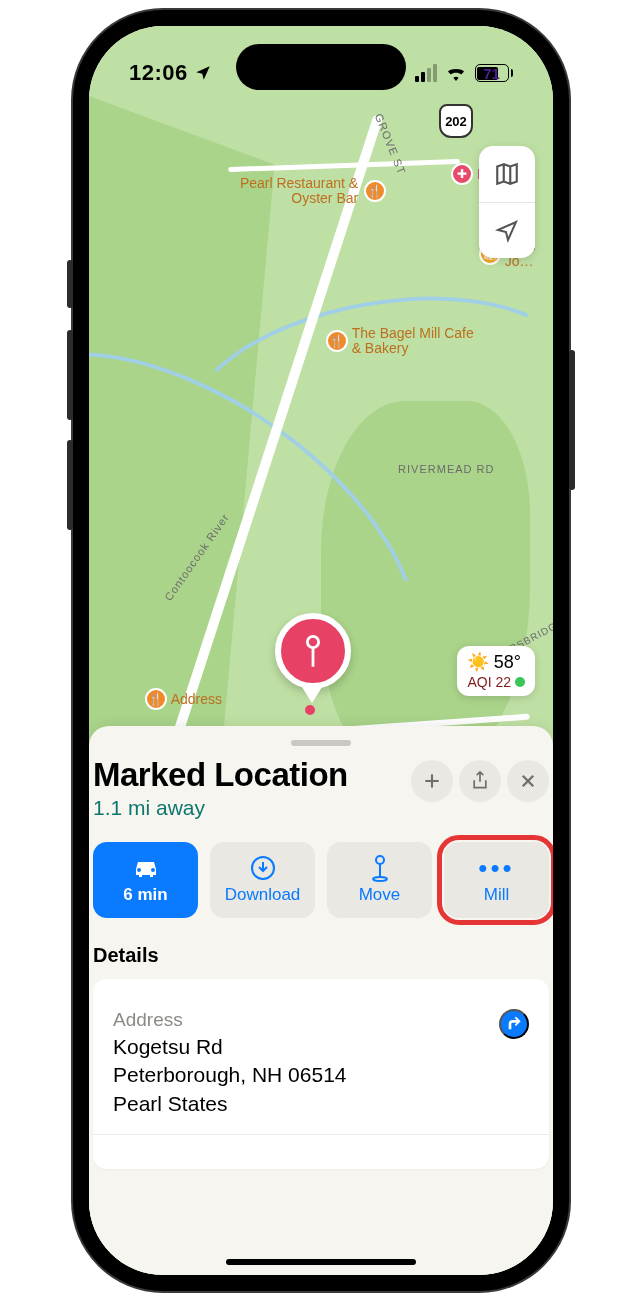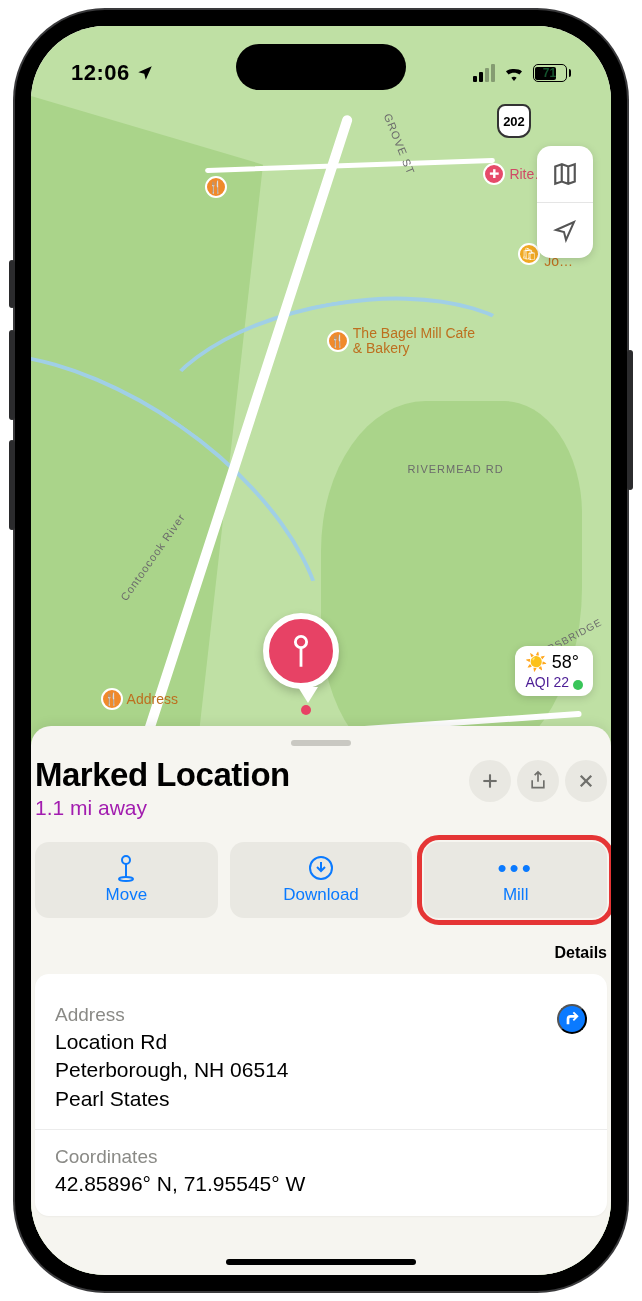--- a/index.html
+++ b/index.html
@@ -1,20 +1,20 @@
 <!DOCTYPE html>
 <html><head>
 <meta charset="utf-8">
 <style>
   * { margin: 0; padding: 0; box-sizing: border-box; font-family: -apple-system, BlinkMacSystemFont, "Segoe UI", Helvetica, Arial, sans-serif; }
   body { background: #fff; display: flex; justify-content: center; padding: 10px; }
 
   
   .phone {
-    width: 612px; height: 1281px;
+    width: 496px; height: 1281px;
     background: #000;
     border-radius: 90px;
     padding: 16px;
     position: relative;
     box-shadow: 0 0 0 2px #3a3a3c;
   }
   .side-btn { position: absolute; background: #2b2b2d; border-radius: 3px; }
   .side-btn.l1 { left: -6px; top: 250px; width: 6px; height: 48px; }
   .side-btn.l2 { left: -6px; top: 320px; width: 6px; height: 90px; }
   .side-btn.l3 { left: -6px; top: 430px; width: 6px; height: 90px; }
@@ -43,21 +43,21 @@
   .statusbar .time { font-size: 22px; letter-spacing: 0.5px; display: flex; align-items: center; gap: 6px; }
   .statusbar .right { display: flex; align-items: center; gap: 8px; }
   .signal { display: flex; gap: 2px; align-items: flex-end; }
   .signal span { width: 4px; background: #000; border-radius: 1px; }
   .signal span:nth-child(1){height:6px;} .signal span:nth-child(2){height:10px;}
   .signal span:nth-child(3){height:14px;opacity:.3;} .signal span:nth-child(4){height:18px;opacity:.3;}
   .battery { display:flex; align-items:center; gap:2px;}
   .battery-body{ width:34px;height:18px;border:1.5px solid #000;border-radius:5px; position:relative; padding:1.5px;}
   .battery-fill{ height:100%; background:#000;border-radius:2px;}
   .battery-cap{width:2.5px;height:8px;background:#000;border-radius:0 2px 2px 0;}
-  .battery-txt{position:absolute;inset:0;display:flex;align-items:center;justify-content:center;font-size:12px;font-weight:700;color:#14532d;mix-blend-mode:difference;}
+  .battery-txt{position:absolute;inset:0;display:flex;align-items:center;justify-content:center;font-size:15px;font-weight:700;color:#4c1d95;mix-blend-mode:difference;}
 
   
   .map {
     position: absolute; inset: 0;
     background:
       radial-gradient(circle at 10% 90%, #a6d5e8 0 6%, transparent 6.2%),
       radial-gradient(circle at 0% 78%, #a6d5e8 0 5%, transparent 5.2%),
       linear-gradient(#bfe0a4, #bfe0a4);
   }
   .park { position:absolute; background:#aad48a; }
@@ -103,55 +103,55 @@
   .map-ctrl button{ height:56px; border:none;background:none;display:flex;align-items:center;justify-content:center;color:#555;}
   .map-ctrl button + button{ border-top:1px solid #e5e5e5;}
 
   
   .weather {
     position:absolute; right:18px; top:620px;
     background:#fff; border-radius:12px; padding:6px 10px;
     box-shadow:0 2px 8px rgba(0,0,0,.15);
     font-size:18px; line-height:1.2; text-align:left;
   }
-  .weather .aqi{ font-size:14px; color:#4c1d95; display:flex;align-items:flex-end;gap:4px;}
+  .weather .aqi{ font-size:14px; color:#7f1d1d; display:flex;align-items:center;gap:4px;}
   .weather .aqidot{width:10px;height:10px;background:#39c559;border-radius:50%;}
 
   
   .shield{ position:absolute; right:80px; top:78px; width:34px;height:34px;background:#fff;border:2px solid #333;border-radius:8px 8px 12px 12px;display:flex;align-items:center;justify-content:center;font-size:13px;font-weight:600;}
 
   
   .sheet {
     position:absolute; left:0; right:0; bottom:0; top:700px;
     background:#f6f5f0; border-radius:20px 20px 0 0;
     box-shadow: 0 -2px 12px rgba(0,0,0,.08);
     padding: 14px 4px 0;
     display:flex; flex-direction:column;
   }
   .grabber{ width:60px;height:6px;background:#c9c8c2;border-radius:3px;margin:0 auto 10px;}
   .sheet-header{ display:flex; align-items:flex-start; justify-content:space-between;}
   .title-block h1{ font-size:33px; font-weight:700; letter-spacing:-0.5px;}
-  .title-block .sub{ font-size:21px; color:#a21caf; margin-top:2px;}
+  .title-block .sub{ font-size:21px; color:#0f766e; margin-top:2px;}
   .header-btns{ display:flex; gap:6px; margin-top:4px;}
   .circ-btn{ width:42px;height:42px;border-radius:50%;background:#e9e8e2;border:none;
     display:flex;align-items:center;justify-content:center;color:#6f6f6b;}
 
   .action-row{ display:flex; gap:12px; margin-top:22px;}
   .action-btn{
     flex:1; height:76px; border-radius:14px; border:none;
     background:#e9e8e2; color:#0a7aff;
     display:flex; flex-direction:column; align-items:center; justify-content:center; gap:4px;
     font-size:17px; font-weight:500;
   }
   .action-btn.primary{ background:#0a7aff; color:#fff; font-weight:600;}
   .action-btn .ico{ height:26px; display:flex;align-items:center;justify-content:center;}
   .more-highlight{ border:5px solid #e53535; border-radius:22px; padding:2px; margin:-7px; flex:1; display:flex;}
   .more-highlight .action-btn{ flex:1;}
 
-  .details-h{ font-size:16px; font-weight:700; margin-top:26px;text-align:right;}
+  .details-h{ font-size:20px; font-weight:700; margin-top:26px;}
   .card{
     margin-top:12px; background:#fff; border-radius:14px; padding:18px 20px;
     box-shadow: 0 1px 2px rgba(0,0,0,.04);
   }
   .card .label{ color:#8a8a86; font-size:19px; margin-bottom:2px;}
   .card .val{ font-size:21px; line-height:1.35;}
   .card-row{ display:flex; justify-content:space-between; align-items:flex-start;margin-top:12px;}
   .dir-dot{ width:30px;height:30px;border-radius:50%;background:#0a7aff;display:flex;align-items:center;justify-content:center;}
   .divider{ height:1px;background:#ececec;margin:16px -20px;}
 
@@ -207,20 +207,21 @@
 
       <div class="road-label rivermead">RIVERMEAD RD</div>
       <div class="road-label contoocook">Contoocook River</div>
       <div class="road-label grove">GROVE ST</div>
       <div class="road-label powers">POWERSBRIDGE</div>
 
       <div class="shield">202</div>
 
       <div class="poi" style="left:30%;top:12%;flex-direction:column;align-items:flex-end;text-align:right;">
         <div style="display:flex;gap:6px;align-items:center;">
+          <span style="max-width:130px;line-height:1.1;">Pearl Restaurant &amp; Oyster Bar</span>
           <span class="dot">🍴</span>
         </div>
       </div>
       <div class="poi" style="left:51%;top:24%;">
         <span class="dot">🍴</span>
         <span style="max-width:130px;line-height:1.1;">The Bagel Mill Cafe &amp; Bakery</span>
       </div>
       <div class="poi" style="left:12%;top:53%;">
         <span class="dot">🍴</span>
         <span>Address</span>
@@ -291,68 +292,72 @@
           <button class="circ-btn">
             <svg width="18" height="18" viewBox="0 0 24 24" stroke="#6f6f6b" stroke-width="3" fill="none">
                 <line x1="5" y1="5" x2="19" y2="19"></line>
                 <line x1="19" y1="5" x2="5" y2="19"></line>
               </svg>
           </button>
         </div>
       </div>
 
       <div class="action-row">
+        <button class="action-btn primary">
+          <span class="ico">
+            <svg width="30" height="22" viewBox="0 0 30 22" fill="#fff">
+                <path d="M5 12l2-7h16l2 7v6h-3v2h-3v-2H11v2H8v-2H5v-6zm3 3a2 2 0 100-4 2 2 0 000 4zm14 0a2 2 0 100-4 2 2 0 000 4z"></path>
+              </svg>
+          </span>
+          <span>6 min</span>
+        </button>
+        <button class="action-btn">
+          <span class="ico">
+            <svg width="26" height="26" viewBox="0 0 26 26" fill="none" stroke="#0a7aff" stroke-width="2">
+                <circle cx="13" cy="13" r="11"></circle>
+                <path d="M13 7v9M9 12l4 4 4-4"></path>
+              </svg>
+          </span>
+          <span>Download</span>
+        </button>
         <button class="action-btn">
           <span class="ico">
             <svg width="22" height="28" viewBox="0 0 22 28" fill="none" stroke="#0a7aff" stroke-width="2">
                 <circle cx="11" cy="6" r="4"></circle>
                 <line x1="11" y1="10" x2="11" y2="24"></line>
                 <ellipse cx="11" cy="25" rx="7" ry="2"></ellipse>
               </svg>
           </span>
           <span>Move</span>
         </button>
-        <button class="action-btn">
-          <span class="ico">
-            <svg width="26" height="26" viewBox="0 0 26 26" fill="none" stroke="#0a7aff" stroke-width="2">
-                <circle cx="13" cy="13" r="11"></circle>
-                <path d="M13 7v9M9 12l4 4 4-4"></path>
-              </svg>
-          </span>
-          <span>Download</span>
-        </button>
         <div class="more-highlight">
           <button class="action-btn">
             <span class="ico" style="font-size:26px;letter-spacing:3px;line-height:0;">•••</span>
             <span>Mill</span>
           </button>
         </div>
       </div>
 
       <div class="details-h">Details</div>
 
       <div class="card">
         <div class="card-row">
           <div>
             <div class="label">Address</div>
             <div class="val">
-              <div>Location Rd</div>
+              <div>Kogetsu Rd</div>
               <div>Peterborough, NH  06514</div>
               <div>Pearl States</div>
             </div>
           </div>
           <button class="dir-dot">
             <svg width="16" height="16" viewBox="0 0 24 24" fill="#fff">
                 <path d="M4 20v-8a6 6 0 016-6h6l-3-3 2-2 7 7-7 7-2-2 3-3h-6a2 2 0 00-2 2v8H4z"></path>
               </svg>
           </button>
         </div>
         <div class="divider"></div>
-        <div>
-          <div class="label">Coordinates</div>
-          <div class="val">42.85896° N, 71.95545° W</div>
-        </div>
       </div>
     </div>
 
     <div class="home-ind"></div>
   </div>
 </div>
 
 </body></html>

